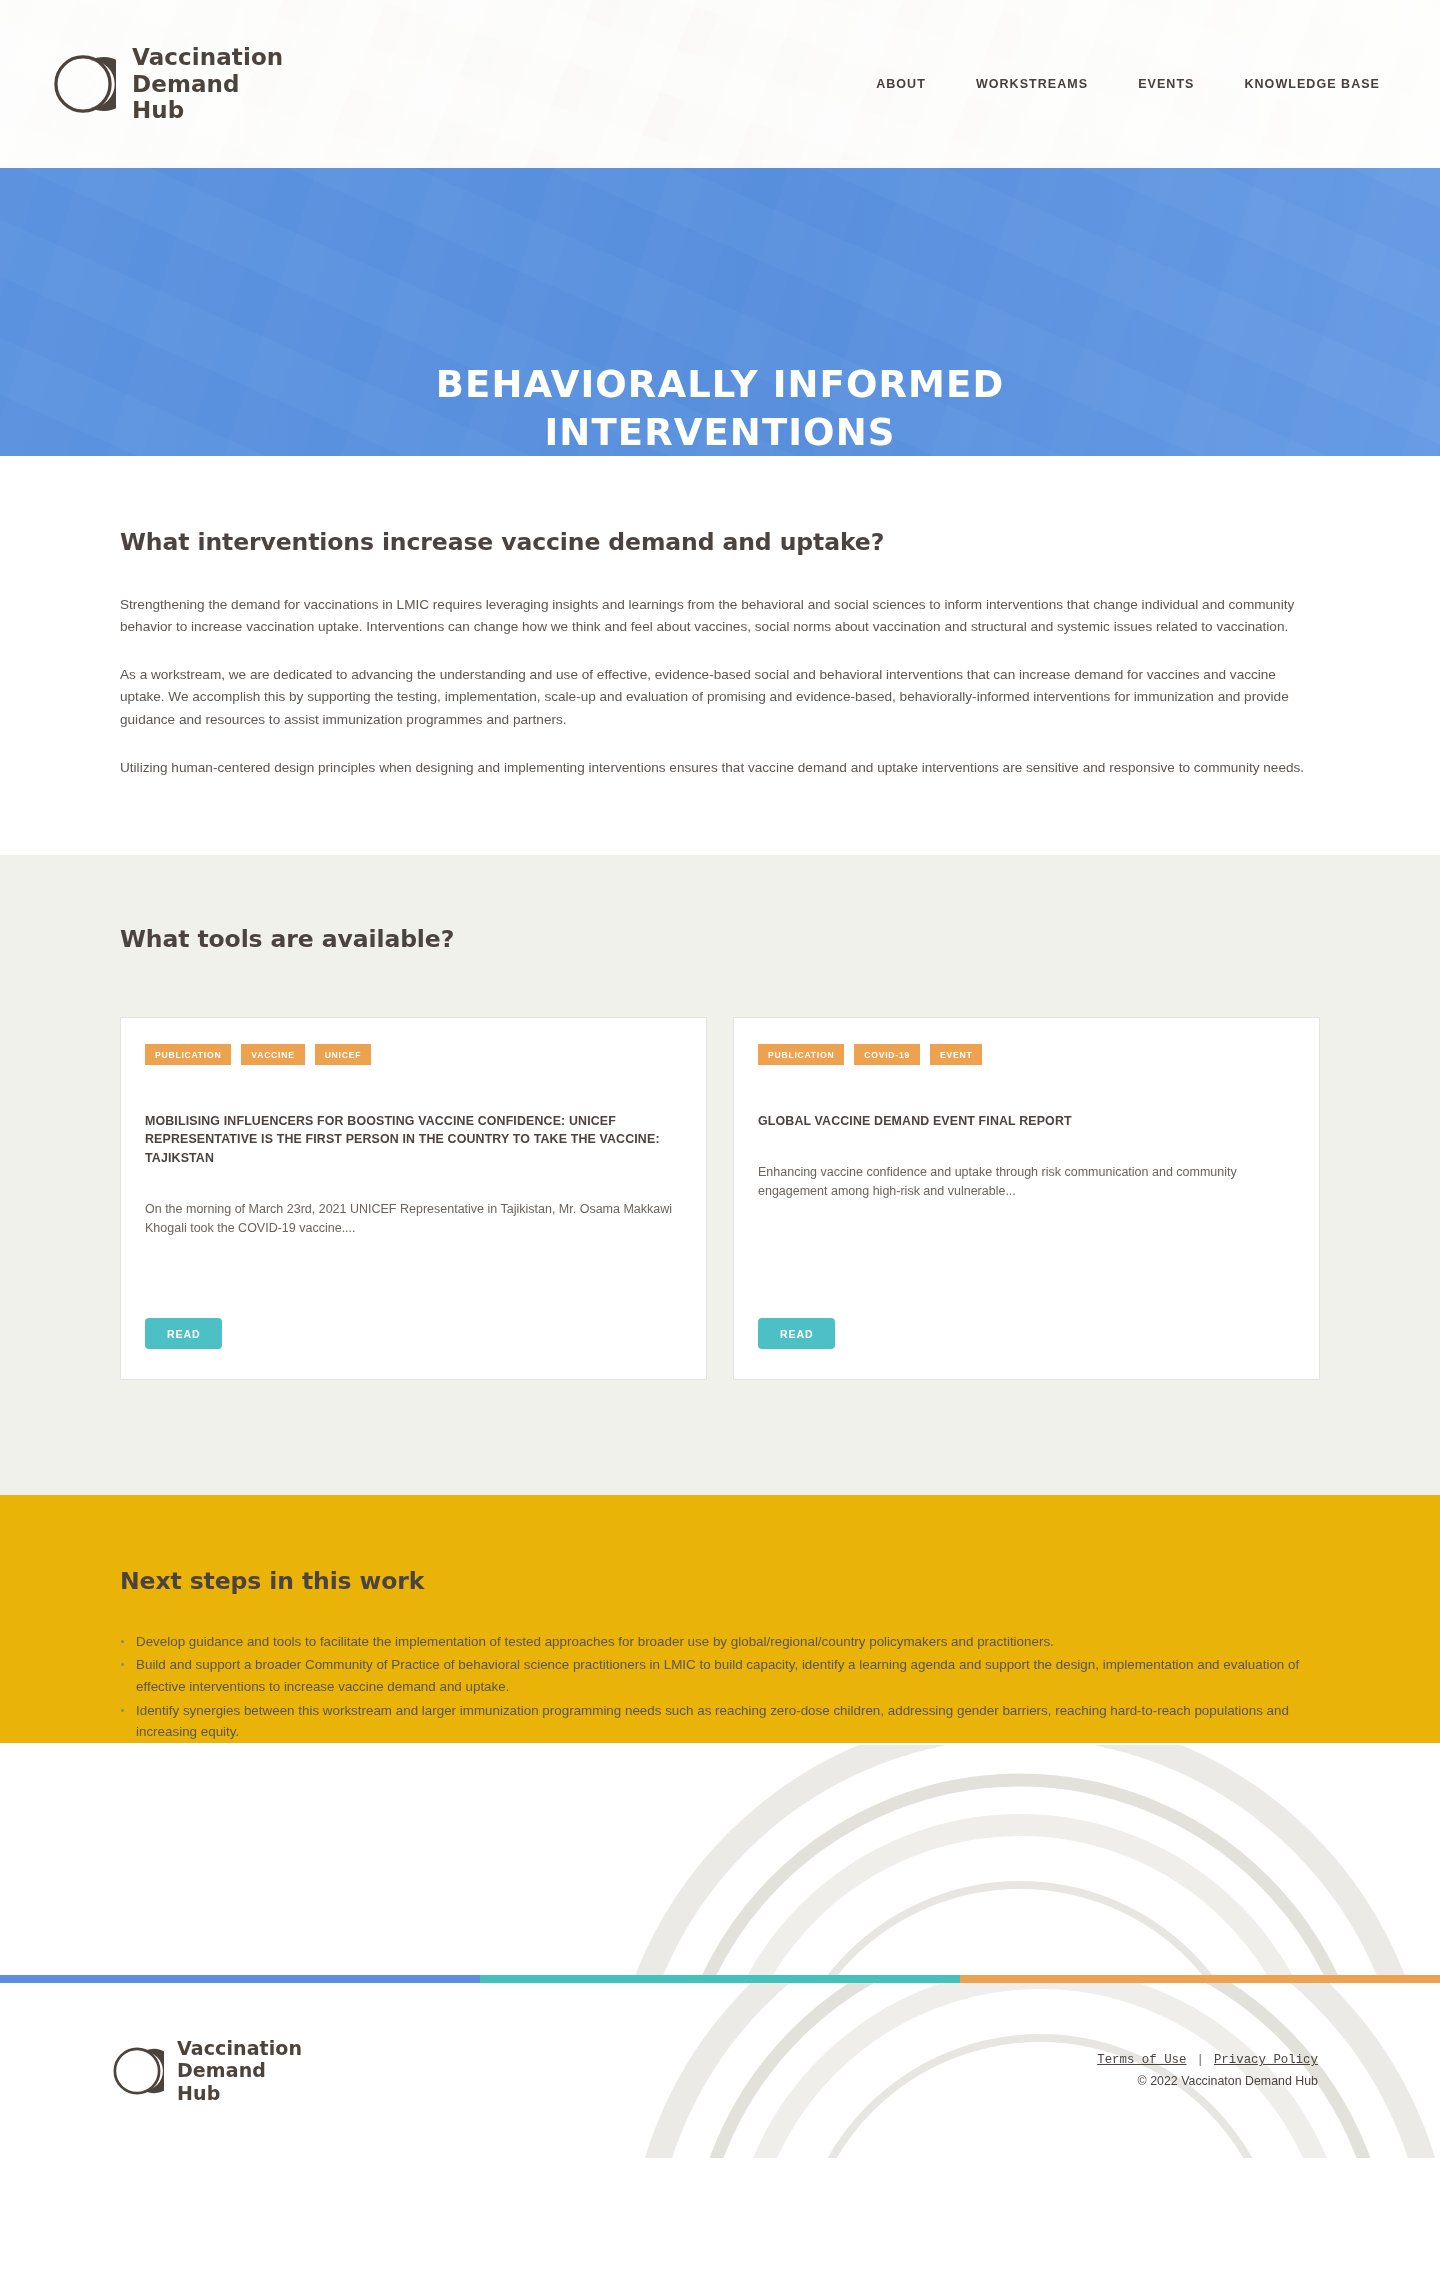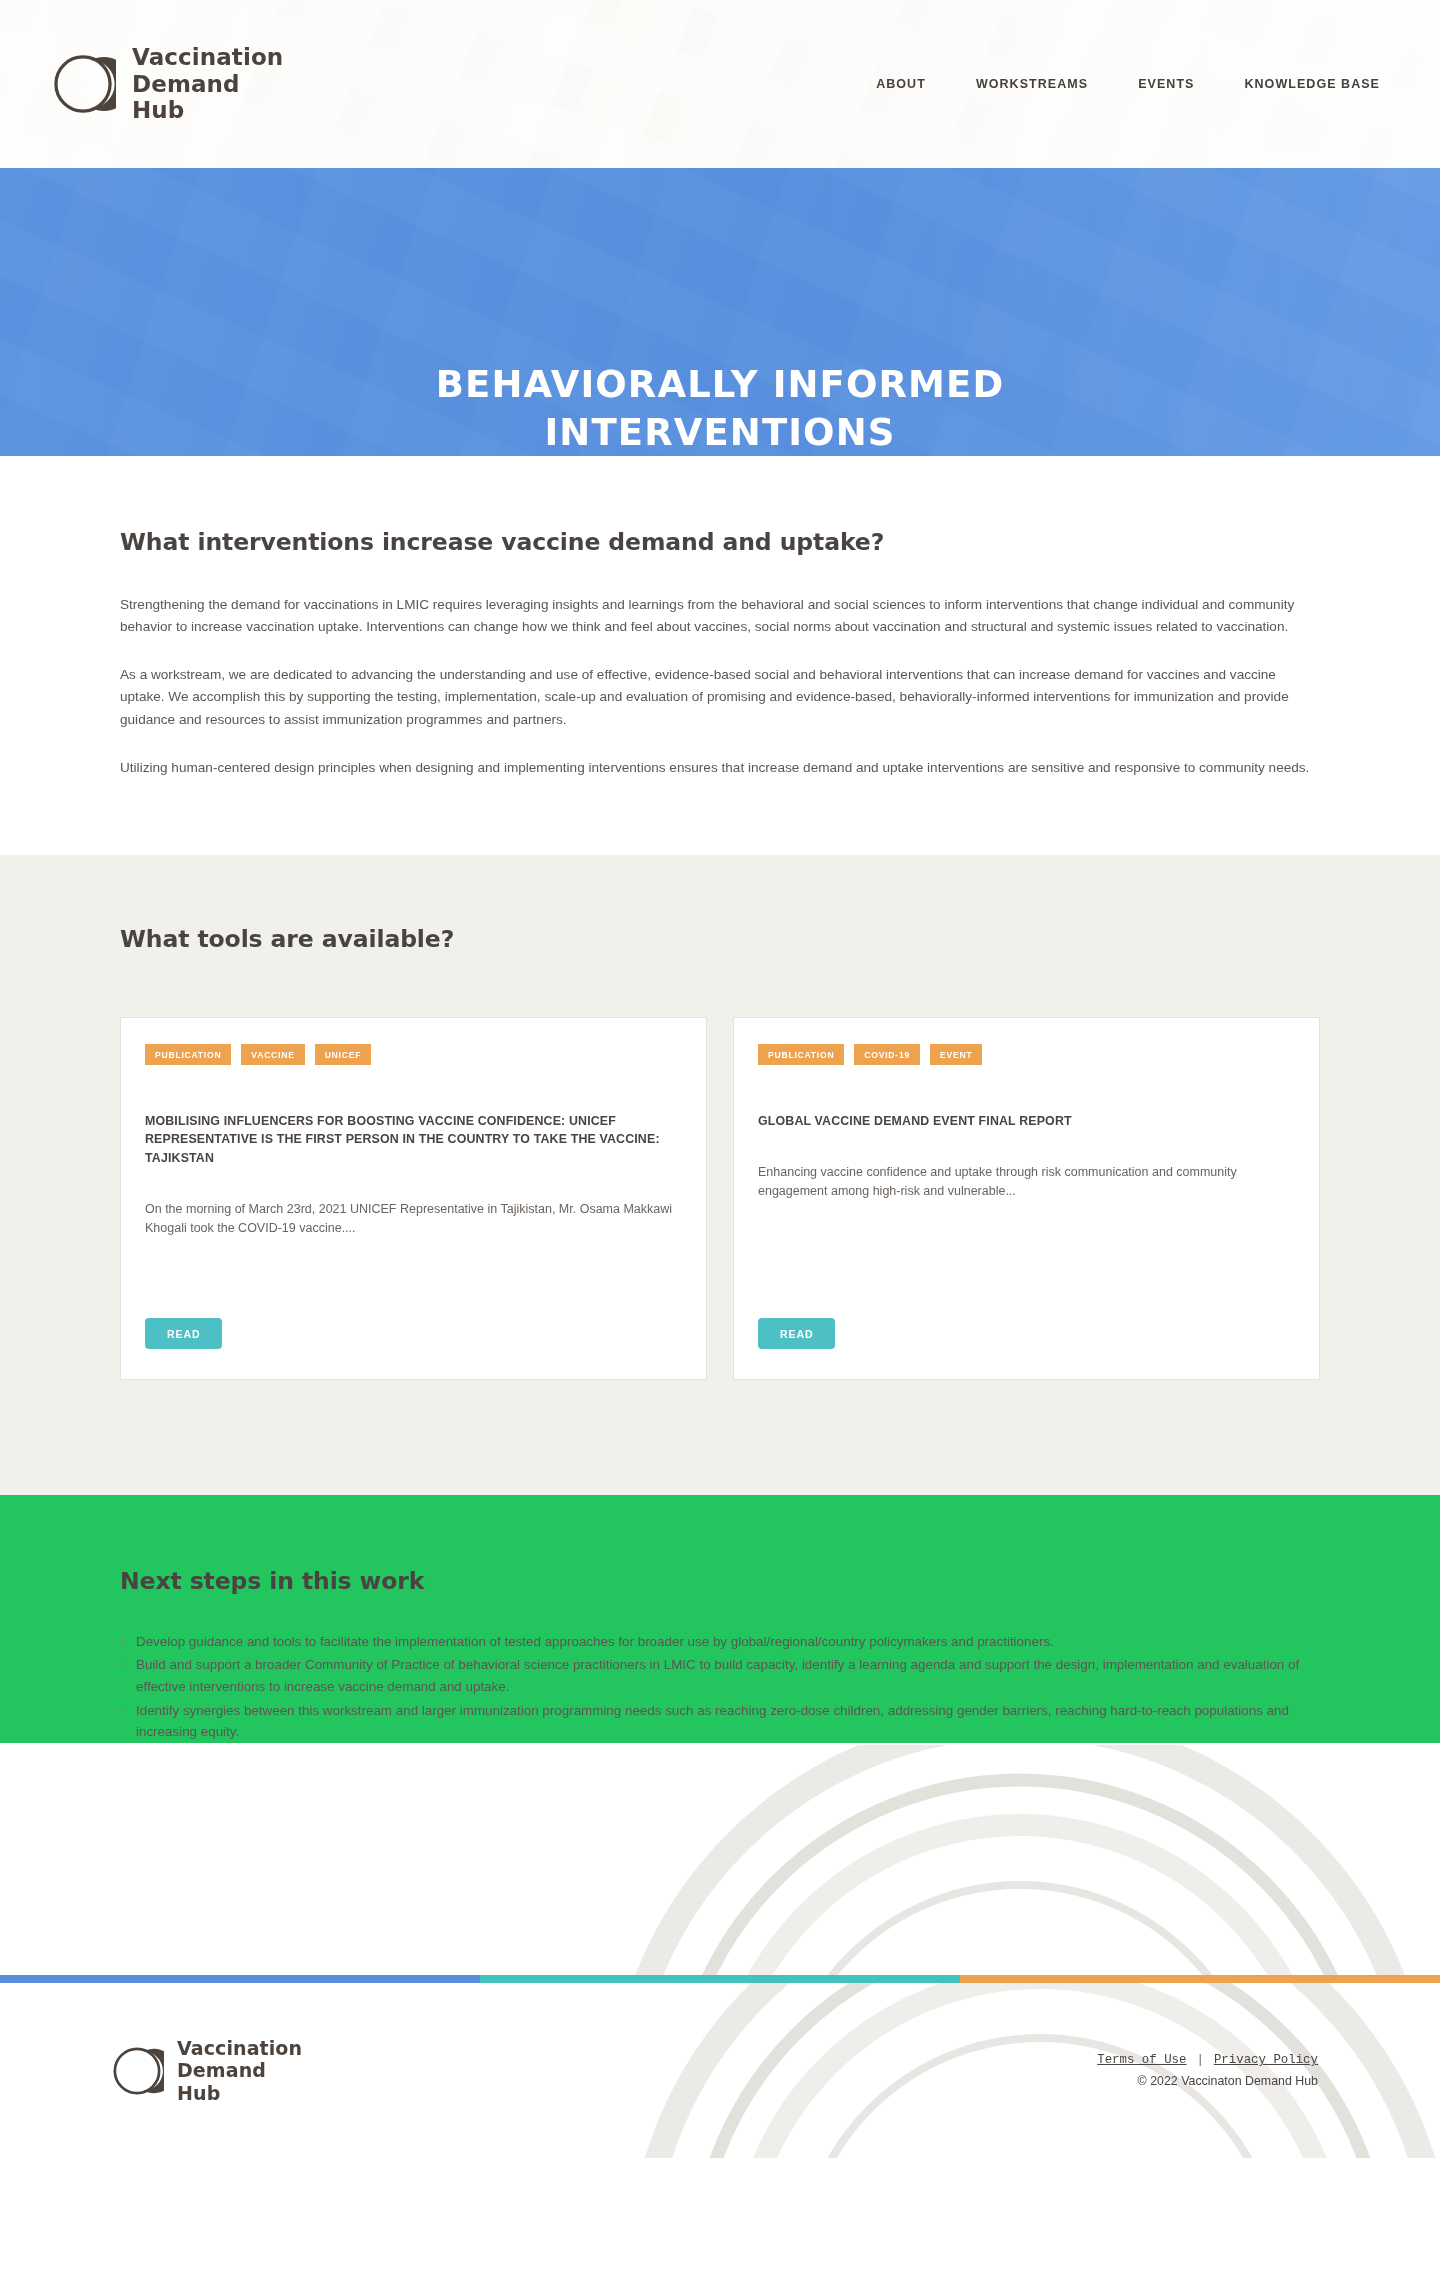--- a/index.html
+++ b/index.html
@@ -132,21 +132,21 @@
     background:#4cc0c4; color:#ffffff;
     border:none; border-radius:4px;
     font-family:"Liberation Sans", sans-serif;
     font-size:10.6px; font-weight:700; letter-spacing:.85px;
     padding:10px 22px 9px;
     text-transform:uppercase;
     cursor:pointer;
   }
 
   
-  .sec-next{ background:#22c55e; padding:72px 0 0; }
+  .sec-next{ background:#eab308; padding:72px 0 0; }
   .sec-next .h2{ margin-bottom:36px; }
   .bullets{ list-style:none; }
   .bullets li{
     position:relative;
     padding-left:16px;
     font-size:13.4px; line-height:1.62; color:#5d5651;
     margin-bottom:2px;
   }
   .bullets li:before{
     content:"";
@@ -229,21 +229,21 @@
   <div class="hero-inner">
     <h1 class="hero-title">Behaviorally Informed Interventions</h1>
   </div>
 </section>
 
 <section class="section sec-intro">
   <div class="wrap">
     <h2 class="h2">What interventions increase vaccine demand and uptake?</h2>
     <p class="para">Strengthening the demand for vaccinations in LMIC requires leveraging insights and learnings from the behavioral and social sciences to inform interventions that change individual and community behavior to increase vaccination uptake. Interventions can change how we think and feel about vaccines, social norms about vaccination and structural and systemic issues related to vaccination.</p>
     <p class="para">As a workstream, we are dedicated to advancing the understanding and use of effective, evidence-based social and behavioral interventions that can increase demand for vaccines and vaccine uptake. We accomplish this by supporting the testing, implementation, scale-up and evaluation of promising and evidence-based, behaviorally-informed interventions for immunization and provide guidance and resources to assist immunization programmes and partners.</p>
-    <p class="para">Utilizing human-centered design principles when designing and implementing interventions ensures that increase demand and uptake interventions are sensitive and responsive to community needs.</p>
+    <p class="para">Utilizing human-centered design principles when designing and implementing interventions ensures that vaccine demand and uptake interventions are sensitive and responsive to community needs.</p>
   </div>
 </section>
 
 <section class="section sec-tools">
   <div class="wrap">
     <h2 class="h2">What tools are available?</h2>
 
     <div class="card-grid">
 
       <article class="card">

